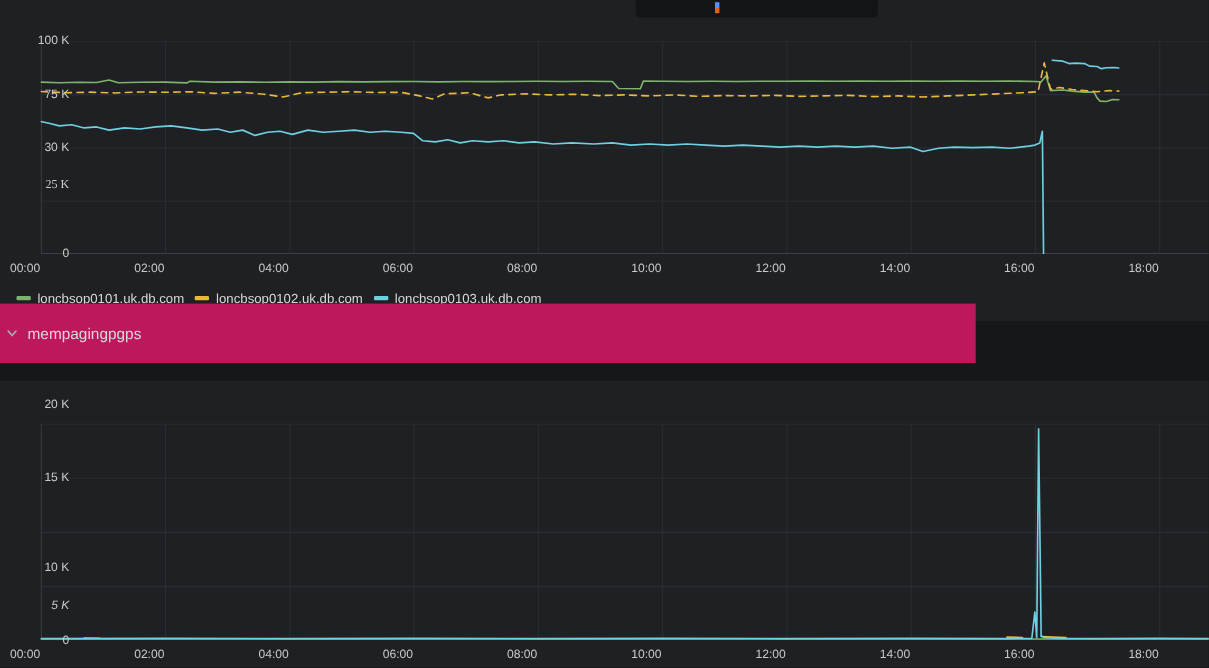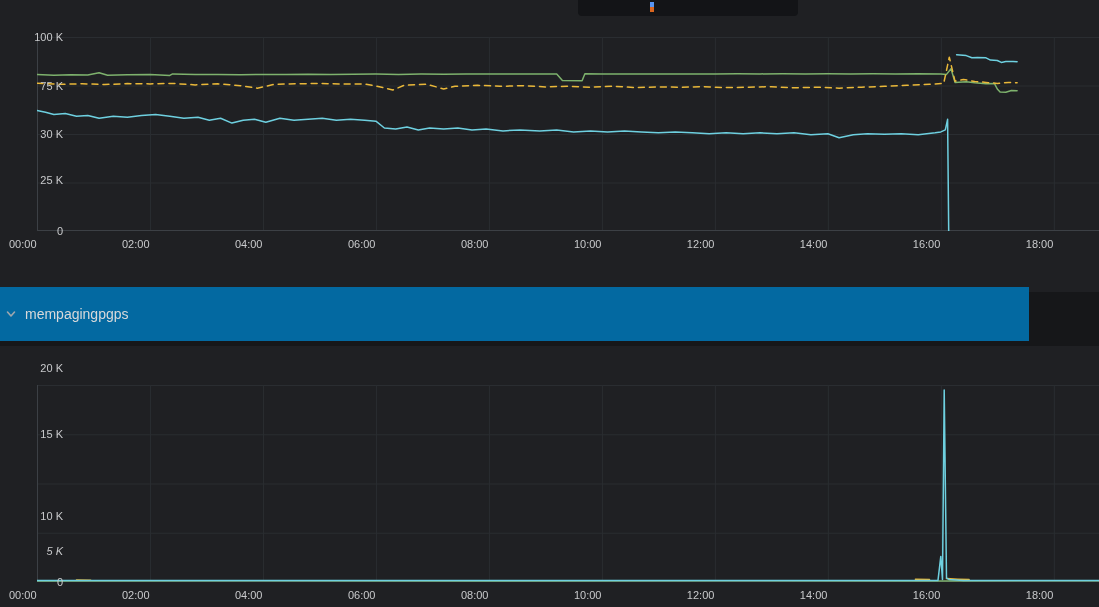--- a/index.html
+++ b/index.html
@@ -20,22 +20,22 @@
   .xtick { width:56px; }
   .legend { position:absolute; left:15px; top:262px; height:18px;
             display:flex; align-items:center; gap:10px; }
   .legend-item { display:flex; align-items:center; gap:6px; cursor:pointer;
                  color:#d8d9da; font-size:12px; white-space:nowrap; }
   .legend-dash { width:13px; height:4px; border-radius:1px; display:inline-block; }
   .title-box { position:absolute; left:578px; top:0; width:220px; height:16px;
                background:#131417; border-radius:0 0 4px 4px; cursor:pointer; }
   .title-icon { position:absolute; left:72px; top:2px; width:4px; height:10px;
                 background:linear-gradient(#5794f2 50%, #d9661f 50%); }
-  .row-band { position:absolute; top:287px; left:0; width:1029px; height:54px;
-              background:#0369a1; display:flex; align-items:center; }
+  .row-band { position:absolute; top:276px; left:0; width:887px; height:54px;
+              background:#be185d; display:flex; align-items:center; }
   .row-header { display:flex; align-items:center; gap:8px; padding-left:5px;
                 cursor:pointer; }
   .row-chevron { display:flex; align-items:center; }
   .row-title { color:#d8d9da; font-size:14px; }
   svg { display:block; }
 </style>
 </head>
 <body>
 
 <div class="dashboard">
@@ -61,34 +61,48 @@
             <line x1="904.3297872340426" y1="0" x2="904.3297872340426" y2="194" stroke="#2a2d31" stroke-width="1"></line>
             <line x1="1017.3085106382978" y1="0" x2="1017.3085106382978" y2="194" stroke="#2a2d31" stroke-width="1"></line>
             <line x1="0.5" y1="0" x2="0.5" y2="194" stroke="#3c4045" stroke-width="1"></line>
             <line x1="0" y1="193.5" x2="1062" y2="193.5" stroke="#3c4045" stroke-width="1"></line>
             <path d="M0.0,37.6L16.9,38.2L33.9,37.8L50.8,38.0L62.1,35.7L70.6,38.2L90.4,37.8L113.0,37.6L132.8,38.4L135.6,36.9L158.2,37.6L180.8,37.4L203.4,37.8L226.0,37.4L248.6,37.6L271.1,37.2L293.7,37.4L316.3,37.2L338.9,37.1L361.5,37.4L384.1,37.1L406.7,37.2L429.3,37.1L451.9,36.9L474.5,37.1L497.1,36.9L519.7,37.1L525.4,43.5L545.1,43.7L547.9,36.7L564.9,36.9L587.5,37.1L610.1,36.9L632.7,37.1L655.3,36.9L677.9,36.9L700.5,36.7L723.1,36.9L745.7,36.7L768.3,36.9L790.9,36.7L813.4,36.9L836.0,36.7L858.6,36.9L881.2,36.7L903.8,37.1L909.5,37.4L914.0,31.8L918.0,45.4L929.2,44.8L937.7,45.8L949.0,46.8L957.5,46.6L960.3,52.0L963.1,54.9L968.8,55.3L974.4,53.5L980.1,53.7" fill="none" stroke="#7EB26D" stroke-width="1.5" stroke-linejoin="round" stroke-linecap="round"></path>
             <path d="M0.0,46.2L22.6,47.3L45.2,46.8L67.8,47.5L90.4,46.6L113.0,46.9L135.6,46.4L158.2,47.9L180.8,46.8L203.4,48.7L220.3,51.2L237.3,47.3L259.9,46.8L282.4,46.4L305.0,47.1L327.6,46.9L344.6,50.2L355.9,53.0L367.2,48.3L389.8,47.3L406.7,52.0L418.0,49.3L440.6,48.3L463.2,49.3L485.8,48.7L508.4,49.9L531.0,49.3L553.6,50.2L576.2,49.3L598.8,50.6L621.4,49.9L644.0,50.2L666.6,49.7L689.2,50.6L711.8,50.2L734.4,49.7L757.0,50.8L779.6,50.2L802.1,51.2L824.7,50.2L847.3,49.3L869.9,48.3L892.5,47.3L906.7,46.4L912.3,20.2L918.0,44.2L926.4,42.5L937.7,44.4L949.0,45.4L960.3,46.4L971.6,45.4L980.1,45.8" fill="none" stroke="#EAB839" stroke-width="1.5" stroke-linejoin="round" stroke-linecap="round" stroke-dasharray="6 5"></path>
             <path d="M0.0,73.5L8.5,75.3L16.9,77.4L28.2,76.4L39.5,79.3L50.8,78.4L62.1,81.3L76.3,79.3L90.4,80.3L104.5,78.4L118.6,77.4L132.8,79.3L146.9,81.3L161.0,80.3L172.3,83.2L183.6,81.3L194.9,86.1L206.2,83.2L217.5,82.3L228.8,85.2L242.9,81.3L257.0,83.2L271.1,82.3L285.3,81.3L299.4,83.2L313.5,82.3L327.6,83.2L338.9,84.2L347.4,91.0L358.7,92.0L370.0,90.0L381.3,92.9L392.6,91.0L406.7,92.0L420.8,91.0L435.0,92.9L449.1,92.0L466.0,93.9L483.0,92.9L502.8,93.9L519.7,92.9L536.6,94.9L553.6,93.9L570.5,94.9L587.5,93.9L604.4,94.9L621.4,95.8L638.3,94.9L655.3,95.8L672.2,96.8L689.2,95.8L706.1,96.8L723.1,95.8L740.0,96.8L757.0,95.8L773.9,97.8L790.9,96.8L802.1,100.7L816.3,97.8L830.4,96.8L847.3,97.2L864.3,96.8L881.2,97.8L898.2,95.8L903.8,94.9L908.3,92.9L910.6,82.3L911.7,193.8M919.6,17.8L929.2,18.6L934.9,20.8L940.5,20.4L949.0,20.8L953.5,23.1L960.3,23.5L964.3,25.4L968.8,24.6L976.1,24.4L980.1,24.8" fill="none" stroke="#6ED0E0" stroke-width="1.5" stroke-linejoin="round" stroke-linecap="round"></path>
           </svg>
         </div>
     <span class="tick ytick" style="width: 31px; top: 225px;">0</span>
-        <span class="tick ytick" style="width: 31px; top: 174px;">25 K</span>
+        <span class="tick ytick" style="width: 31px; top: 162px; font-family: Liberation Serif, serif;">25 K</span>
         <span class="tick ytick" style="width: 31px; top: 128px;">30 K</span>
         <span class="tick ytick" style="width: 31px; top: 79.5px; text-align: right;">75 K</span>
         <span class="tick ytick" style="width: 31px; top: 31px;">100 K</span>
         <span class="tick xtick" style="left: 9px; top: 238px;">00:00</span>
         <span class="tick xtick" style="left: 121.979px; top: 238px;">02:00</span>
         <span class="tick xtick" style="left: 234.957px; top: 238px;">04:00</span>
         <span class="tick xtick" style="left: 347.936px; top: 238px;">06:00</span>
         <span class="tick xtick" style="left: 460.915px; top: 238px;">08:00</span>
         <span class="tick xtick" style="left: 573.894px; top: 238px;">10:00</span>
         <span class="tick xtick" style="left: 686.872px; top: 238px;">12:00</span>
         <span class="tick xtick" style="left: 799.851px; top: 238px;">14:00</span>
         <span class="tick xtick" style="left: 912.83px; top: 238px;">16:00</span>
         <span class="tick xtick" style="left: 1025.81px; top: 238px;">18:00</span>
+      </div>
+    <div class="legend">
+        <div class="legend-item">
+          <span class="legend-dash" style="background: rgb(126, 178, 109);"></span>
+          <span>loncbsop0101.uk.db.com</span>
+        </div>
+        <div class="legend-item">
+          <span class="legend-dash" style="background: rgb(234, 184, 57);"></span>
+          <span>loncbsop0102.uk.db.com</span>
+        </div>
+        <div class="legend-item">
+          <span class="legend-dash" style="background: rgb(110, 208, 224);"></span>
+          <span>loncbsop0103.uk.db.com</span>
+        </div>
       </div>
   </div>
 
   <div class="row-band">
     <div class="row-header">
       <span class="row-chevron">
         <svg width="12" height="12" viewBox="0 0 12 12">
           <polyline points="2.5,4 6,8 9.5,4" fill="none" stroke="#9fa7ae" stroke-width="1.6" stroke-linecap="round" stroke-linejoin="round"></polyline>
         </svg>
       </span>

